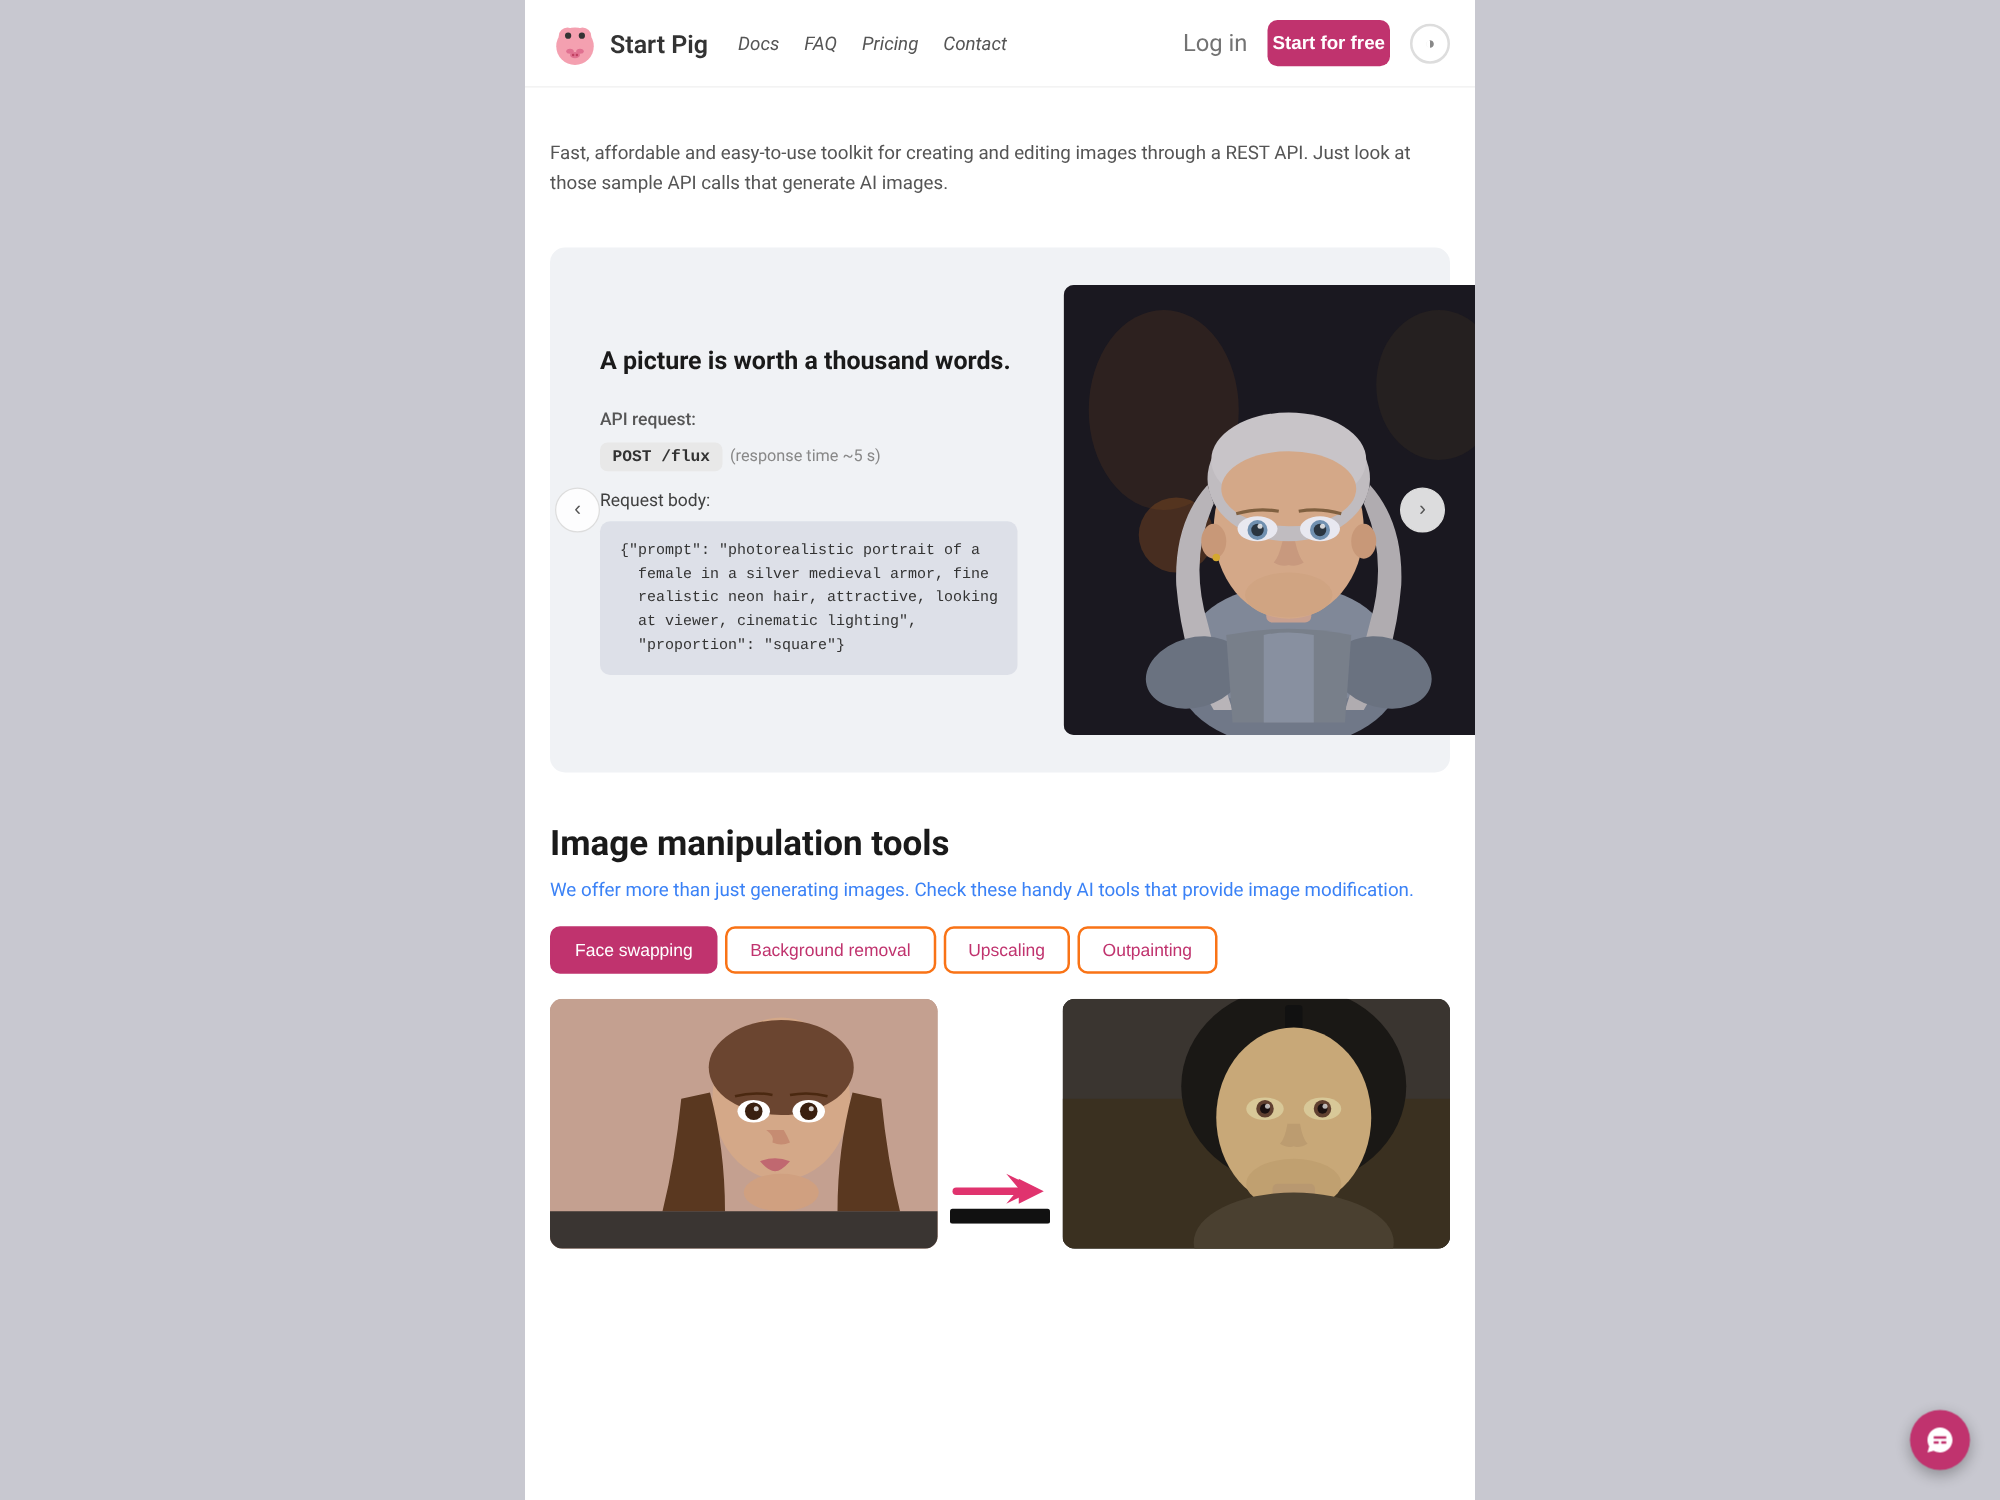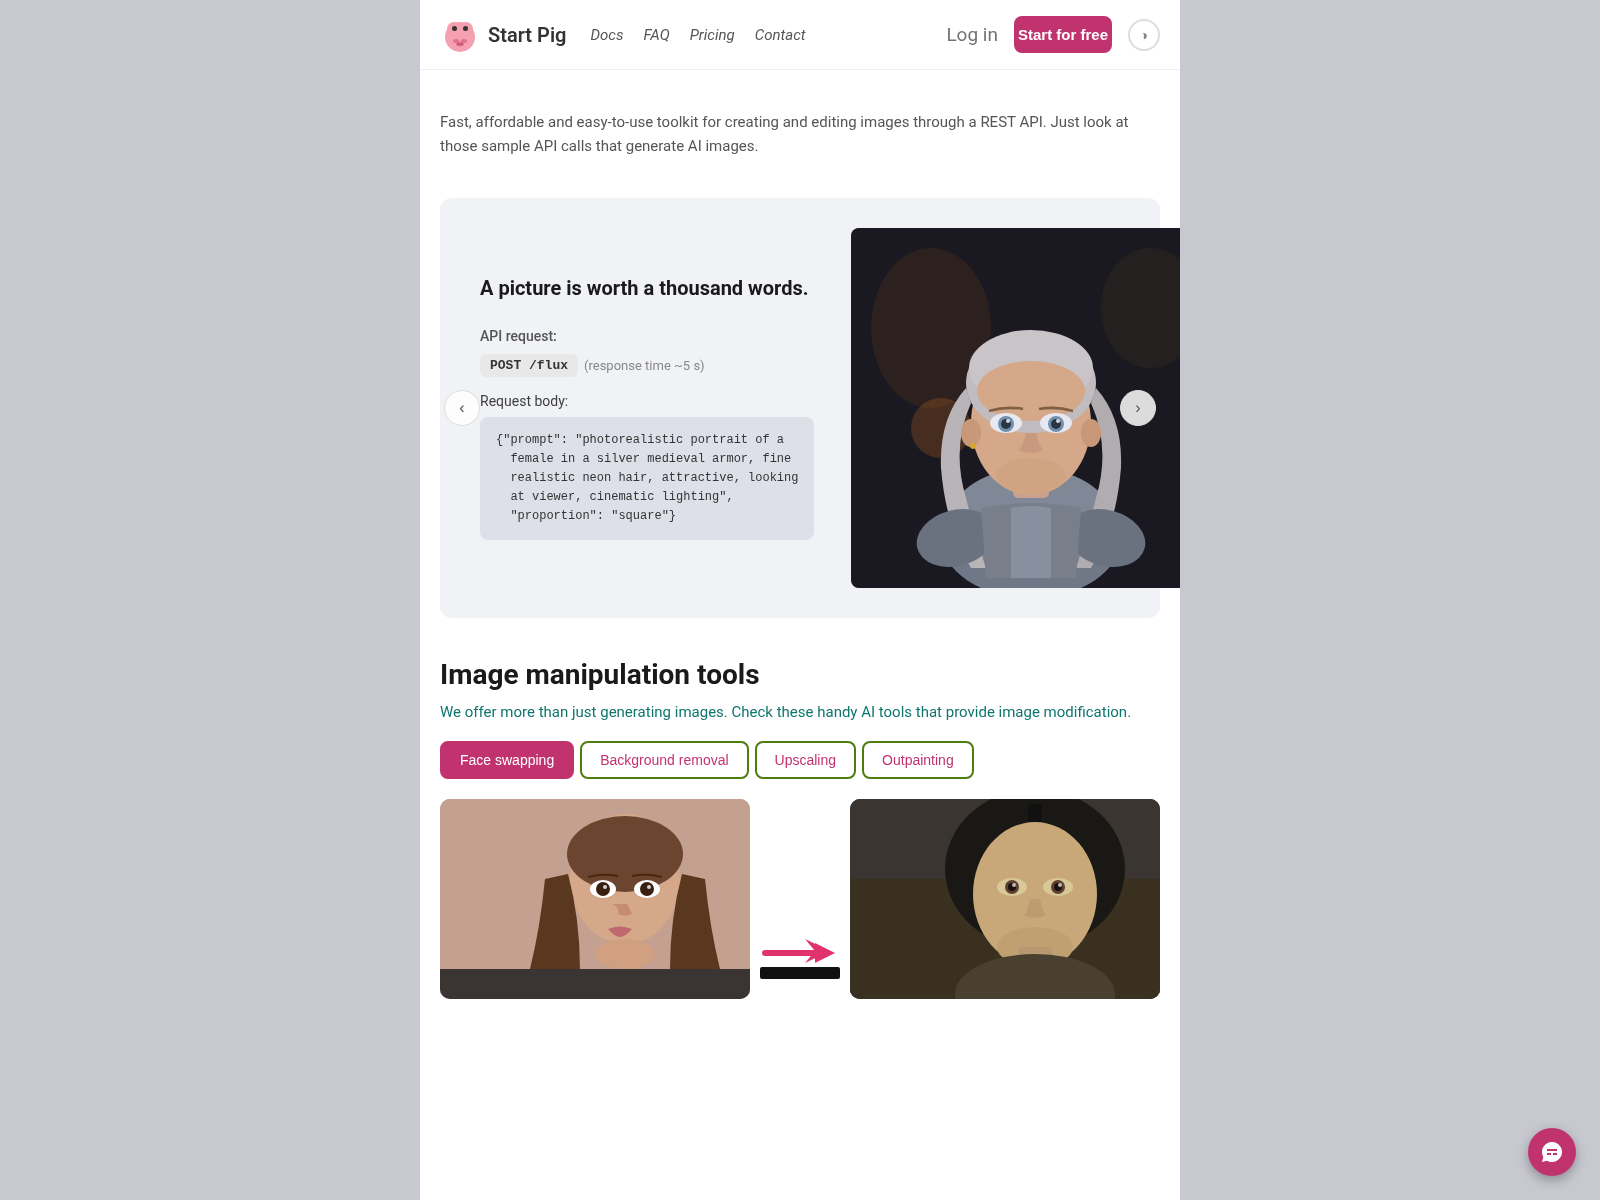--- a/index.html
+++ b/index.html
@@ -215,21 +215,21 @@
       padding: 20px 20px;
     }
     .manip-section h2 {
       font-size: 28px;
       font-weight: 700;
       color: #1a1a1a;
       margin-bottom: 12px;
     }
     .manip-section > p {
       font-size: 15px;
-      color: #0f766e;
+      color: #3b82f6;
       margin-bottom: 20px;
     }
     .tab-bar {
       display: flex;
       gap: 6px;
       margin-bottom: 20px;
     }
     .tab-btn {
       padding: 9px 18px;
       border-radius: 8px;
@@ -240,21 +240,21 @@
       background: transparent;
     }
     .tab-btn.active {
       background: #c0336e;
       color: #fff;
       border-color: #c0336e;
     }
     .tab-btn.inactive {
       background: #fff;
       color: #c0336e;
-      border: 2px solid #4d7c0f;
+      border: 2px solid #f97316;
     }
     .tab-description {
       font-size: 14px;
       color: #555;
       margin-bottom: 16px;
     }
     
     .chat-bubble {
       position: fixed;
       bottom: 24px;

